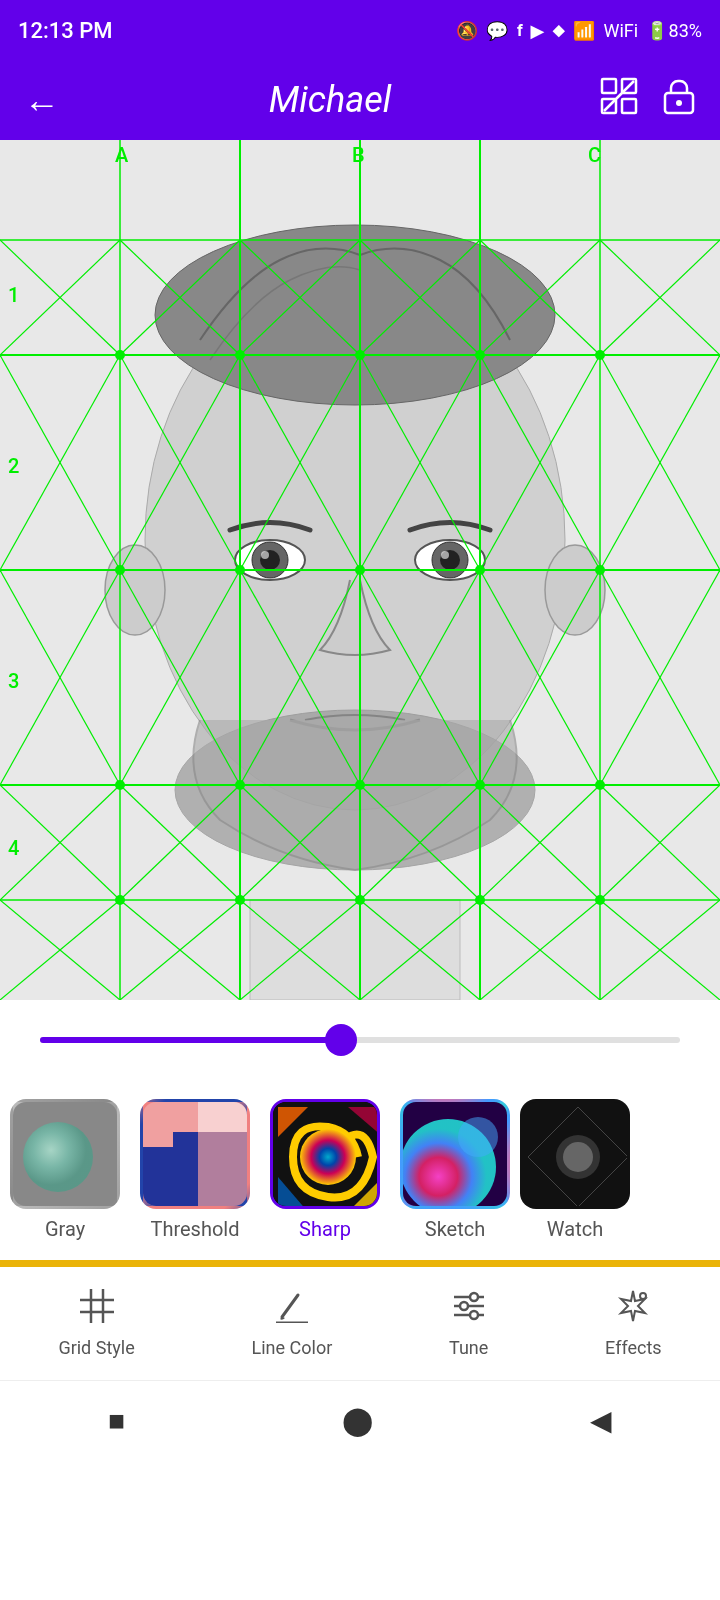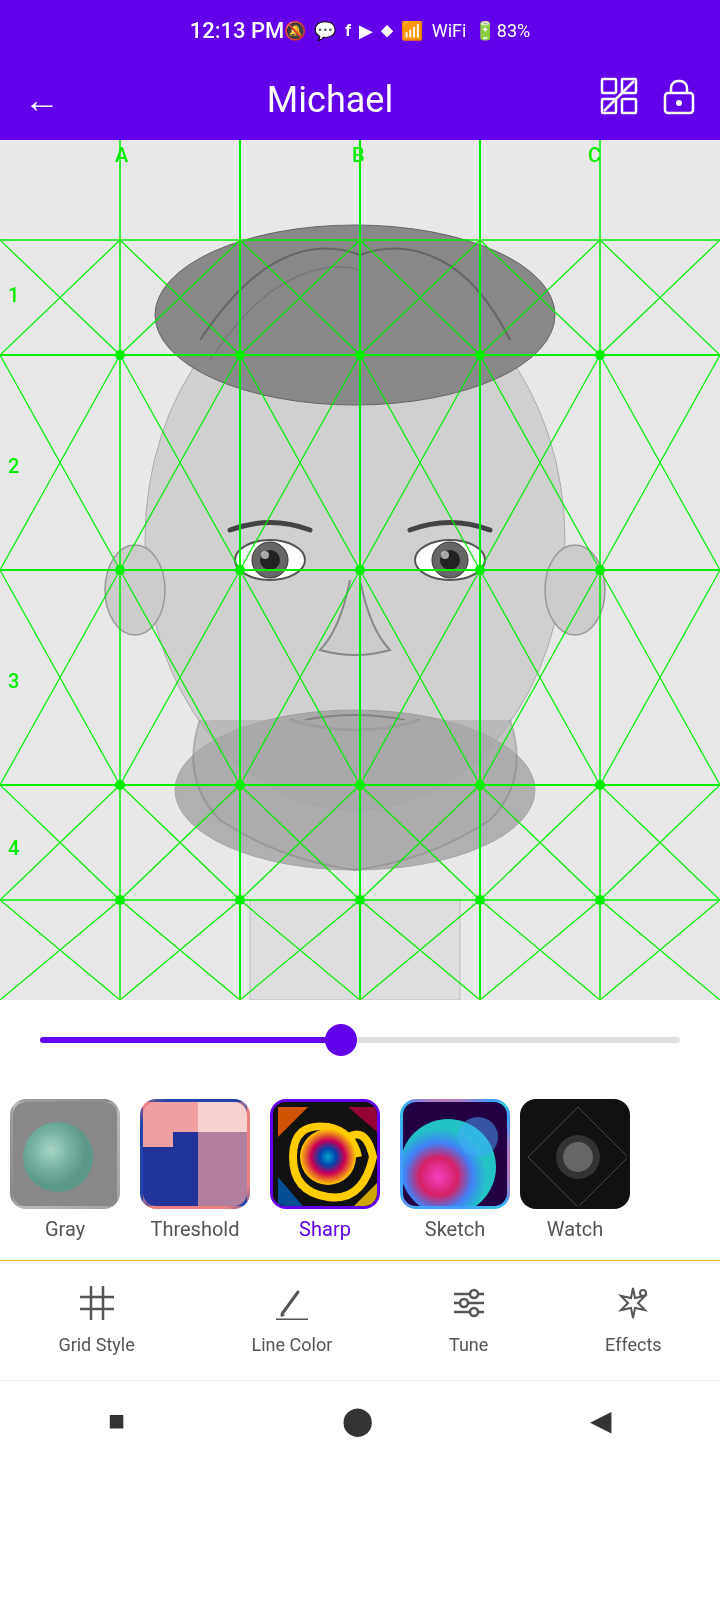--- a/index.html
+++ b/index.html
@@ -13,21 +13,21 @@
       position: relative;
     }
 
     
     .status-bar {
       width: 720px;
       height: 60px;
       background: #6200ea;
       display: flex;
       align-items: center;
-      justify-content: center;
+      justify-content: space-between;
       padding: 12px 18px;
     }
     .status-time {
       color: #fff;
       font-size: 22px;
       font-weight: 500;
     }
     .status-icons {
       display: flex;
       align-items: center;
@@ -43,20 +43,21 @@
       background: #6200ea;
       display: flex;
       align-items: center;
       justify-content: space-between;
       padding: 0 24px;
     }
     .header-title {
       color: #fff;
       font-size: 36px;
       font-weight: 400;
+      font-style: italic;
     }
     .header-icons {
       display: flex;
       align-items: center;
       gap: 24px;
     }
     .header-icon {
       color: #fff;
       font-size: 32px;
       cursor: pointer;
@@ -150,21 +151,21 @@
     }
 
     
     .bottom-nav {
       width: 720px;
       height: 120px;
       background: #fff;
       display: flex;
       align-items: center;
       justify-content: space-around;
-      border-top: 1px solid #eab308;
+      border-top: 7px solid #eab308;
     }
     .nav-item {
       display: flex;
       flex-direction: column;
       align-items: center;
       gap: 6px;
       cursor: pointer;
     }
     .nav-icon {
       font-size: 32px;

